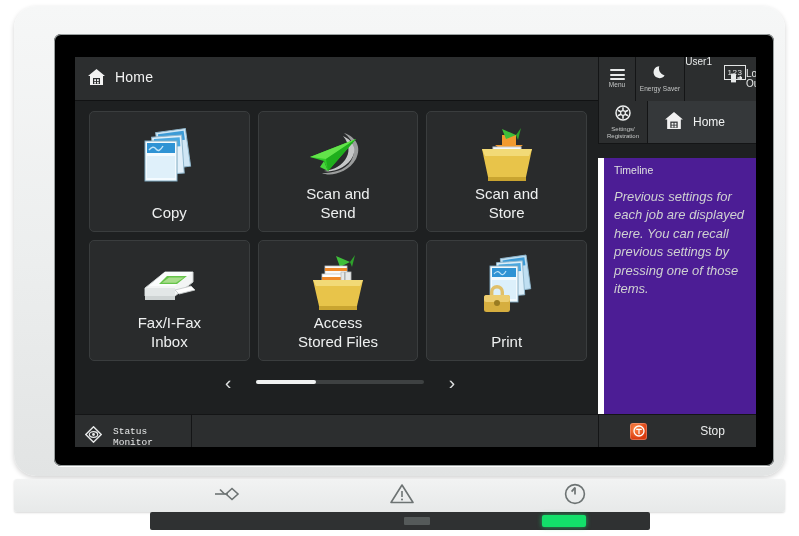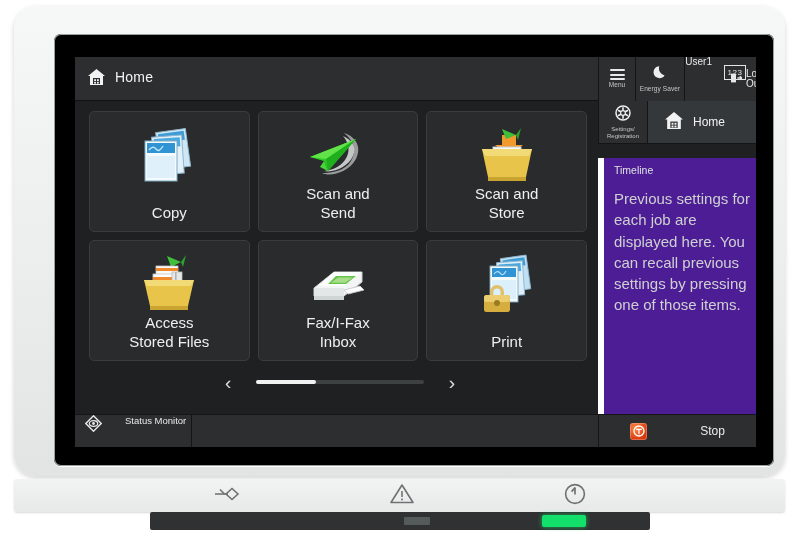--- a/index.html
+++ b/index.html
@@ -196,21 +196,21 @@
     z-index: 4;
     margin-top: 14px;
   }
   .tl-head {
     position: absolute; left: 10px; top: 6px;
     color: #dfe1e1; font-size: 10.5px;
   }
   .tl-body {
     position: absolute; left: 10px; top: 30px;
     width: 140px;
-    color: #cfd1d1; font-size: 15px; line-height: 1.42;
+    color: #cfd1d1; font-size: 13px; line-height: 1.42; font-style: italic;
   }
 
   
   .stopbar {
     position: absolute;
     left: 523px; top: 357px;
     width: 158px; height: 33px;
     background: #2c2e2f;
     border-left: 1px solid #141516;
     border-top: 1px solid #141516;
@@ -291,23 +291,24 @@
     position: absolute;
     left: 0; top: 357px;
     width: 523px; height: 33px;
     background: #2c2e2f;
     border-top: 1px solid #141516;
     display: flex; align-items: center;
     z-index: 4;
   }
   .sm-btn {
     width: 117px; height: 33px;
-    display: flex; align-items: flex-start; gap: 23px;
+    display: flex; align-items: flex-end; gap: 11px;
     padding-left: 10px;
     border-right: 1px solid #141516;
+    font-family: Liberation Mono, monospace;
   }
   .sm-btn .cap { color: #e8eaea; font-size: 9.5px; }
 
   .keypad-ico {
     position: absolute;
     right: 10px; top: 8px;
     width: 22px; height: 15px;
     border: 1.6px solid #e3e5e5;
     border-radius: 0;
     display: flex; align-items: center; justify-content: center;
@@ -501,20 +502,35 @@
                 <path d="M30 10 L44 10 L44 20 L51 20 L37 30 L23 20 L30 20 Z" fill="#f29a2e"></path>
                 <path d="M30 4 L44 10 L34 14 Z" fill="#3fbf3a"></path>
                 <path d="M44 10 L49 3 L46 15 Z" fill="#2ea32b"></path>
                 <rect x="21" y="22" width="28" height="10" fill="#f7f9fa" stroke="#c7ced1" stroke-width="1"></rect>
                 <path d="M10 24 L60 24 L54 52 L16 52 Z" fill="#e8c44a"></path>
                 <path d="M10 24 L60 24 L57 31 L13 31 Z" fill="#f2da77"></path>
                 <path d="M16 52 L54 52 L54 56 L16 56 Z" fill="#c9a430"></path>
               </svg>
             </div>
             <div class="tlabel">Scan and<br>Store</div>
+          </div>
+
+          <div class="tile">
+            <div class="art">
+              <svg width="76" height="58" viewBox="0 0 76 58">
+                <path d="M14 32 L34 16 L62 16 L62 26 L44 40 L14 40 Z" fill="#f3f5f5" stroke="#cbd0d0" stroke-width="1"></path>
+                <path d="M34 16 L62 16 L44 30 L18 30 Z" fill="#fbfdfd"></path>
+                <path d="M36 20 L56 20 L46 28 L28 28 Z" fill="#66c44a"></path>
+                <path d="M38 21.5 L53 21.5 L45 26.8 L31 26.8 Z" fill="#a8dd8c"></path>
+                <path d="M14 32 L44 32 L44 40 L14 40 Z" fill="#e3e7e7"></path>
+                <path d="M44 34 L60 30 L64 34 L48 38 Z" fill="#ffffff" stroke="#c7cccc" stroke-width="0.9"></path>
+                <path d="M14 40 L44 40 L44 44 L14 44 Z" fill="#cfd4d4"></path>
+              </svg>
+            </div>
+            <div class="tlabel">Fax/I-Fax<br>Inbox</div>
           </div>
 
           <div class="tile">
             <div class="art">
               <svg width="70" height="62" viewBox="0 0 70 62">
                 <path d="M33 2 L47 8 L37 13 Z" fill="#3fbf3a"></path>
                 <path d="M47 8 L52 1 L49 13 Z" fill="#2ea32b"></path>
                 <g>
                   <rect x="22" y="12" width="22" height="10" fill="#fafafa" stroke="#c2c6c6" stroke-width="0.8"></rect>
                   <rect x="22" y="14" width="22" height="3" fill="#f08a2a"></rect>
@@ -526,35 +542,20 @@
                 <path d="M10 26 L60 26 L54 52 L16 52 Z" fill="#e8c44a"></path>
                 <path d="M10 26 L60 26 L57 32 L13 32 Z" fill="#f2da77"></path>
                 <path d="M16 52 L54 52 L54 56 L16 56 Z" fill="#c9a430"></path>
               </svg>
             </div>
             <div class="tlabel">Access<br>Stored Files</div>
           </div>
 
           <div class="tile">
             <div class="art">
-              <svg width="76" height="58" viewBox="0 0 76 58">
-                <path d="M14 32 L34 16 L62 16 L62 26 L44 40 L14 40 Z" fill="#f3f5f5" stroke="#cbd0d0" stroke-width="1"></path>
-                <path d="M34 16 L62 16 L44 30 L18 30 Z" fill="#fbfdfd"></path>
-                <path d="M36 20 L56 20 L46 28 L28 28 Z" fill="#66c44a"></path>
-                <path d="M38 21.5 L53 21.5 L45 26.8 L31 26.8 Z" fill="#a8dd8c"></path>
-                <path d="M14 32 L44 32 L44 40 L14 40 Z" fill="#e3e7e7"></path>
-                <path d="M44 34 L60 30 L64 34 L48 38 Z" fill="#ffffff" stroke="#c7cccc" stroke-width="0.9"></path>
-                <path d="M14 40 L44 40 L44 44 L14 44 Z" fill="#cfd4d4"></path>
-              </svg>
-            </div>
-            <div class="tlabel">Fax/I-Fax<br>Inbox</div>
-          </div>
-
-          <div class="tile">
-            <div class="art">
               <svg width="74" height="62" viewBox="0 0 74 62">
                 <g transform="rotate(-8 37 31)">
                   <rect x="34" y="4" width="26" height="34" fill="#bfdff2" stroke="#8fb6cc" stroke-width="0.9"></rect>
                   <rect x="36" y="6" width="22" height="8" fill="#3d9bd6"></rect>
                 </g>
                 <g transform="rotate(-4 37 31)">
                   <rect x="28" y="8" width="26" height="34" fill="#dceffa" stroke="#8fb6cc" stroke-width="0.9"></rect>
                   <rect x="30" y="10" width="22" height="8" fill="#4aa8e0"></rect>
                 </g>
                 <g>

